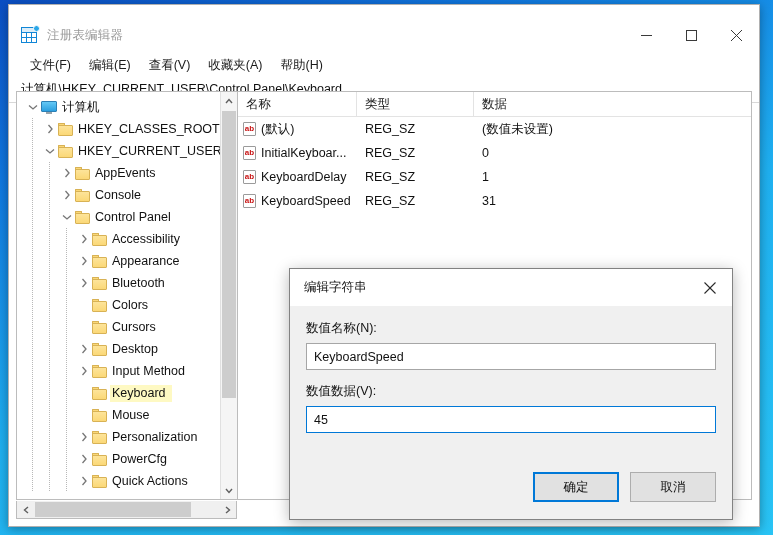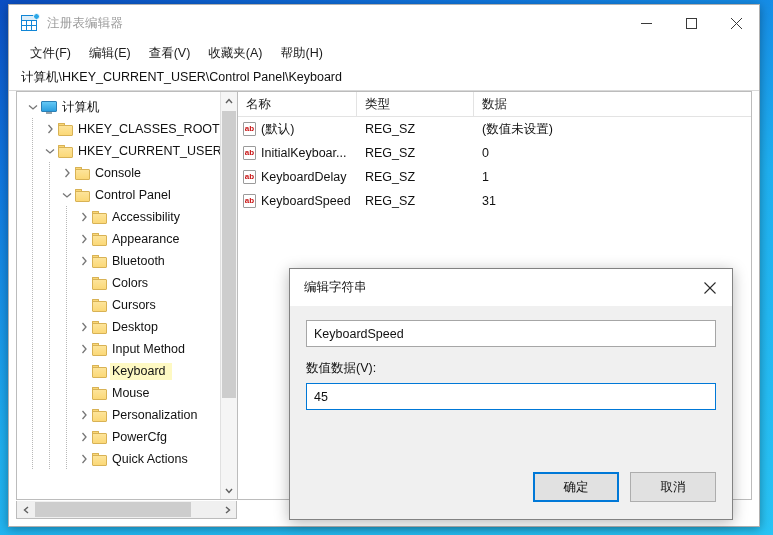--- a/index.html
+++ b/index.html
@@ -17,21 +17,21 @@
   
   .window{
     position:absolute;left:8px;top:4px;width:752px;height:523px;
     background:#ffffff;
     border:1px solid #b0b0b0;
     box-shadow:0 2px 10px rgba(0,0,0,.35);
     box-sizing:border-box;
   }
   .titlebar{
     height:36px;display:flex;align-items:center;
-    background:#ffffff;position:relative;
+    background:#ffffff;position:relative;margin-top:12px;
   }
   .app-icon{
     width:18px;height:18px;margin-left:12px;margin-right:8px;position:relative;flex:none;
   }
   .app-icon .grid{
     position:absolute;left:0;top:1px;width:16px;height:16px;
     background:#1186d6;
     display:grid;grid-template-columns:1fr 1fr 1fr;grid-template-rows:4px 1fr 1fr;gap:1px;
     padding:1px;box-sizing:border-box;
   }
@@ -309,20 +309,34 @@
               <div class="guide" style="left: 32px;"></div>
               <div class="chev">
                 <svg width="7" height="10" viewBox="0 0 7 10">
                   <path d="M1.5 1 L5 5 L1.5 9" fill="none" stroke="currentColor" stroke-width="1.3"></path>
                 </svg>
               </div>
               <div class="folder">
                 <div class="tab"></div>
                 <div class="body"></div>
               </div>
+              <div class="tlabel">AppEvents</div>
+            </div>
+            <div class="trow" style="padding-left: 42px;">
+              <div class="guide" style="left: 15px;"></div>
+              <div class="guide" style="left: 32px;"></div>
+              <div class="chev">
+                <svg width="7" height="10" viewBox="0 0 7 10">
+                  <path d="M1.5 1 L5 5 L1.5 9" fill="none" stroke="currentColor" stroke-width="1.3"></path>
+                </svg>
+              </div>
+              <div class="folder">
+                <div class="tab"></div>
+                <div class="body"></div>
+              </div>
               <div class="tlabel">Console</div>
             </div>
             <div class="trow" style="padding-left: 42px;">
               <div class="guide" style="left: 15px;"></div>
               <div class="guide" style="left: 32px;"></div>
               <div class="chev">
                 <svg width="10" height="7" viewBox="0 0 10 7">
                   <path d="M1 1.5 L5 5 L9 1.5" fill="none" stroke="currentColor" stroke-width="1.3"></path>
                 </svg>
               </div>
@@ -582,20 +596,21 @@
     <div class="dlg-title">
       <div class="t">编辑字符串</div>
       <div class="dlg-close">
         <svg width="12" height="12" viewBox="0 0 12 12">
             <line x1="0.5" y1="0.5" x2="11.5" y2="11.5" stroke="currentColor" stroke-width="1.1"></line>
             <line x1="11.5" y1="0.5" x2="0.5" y2="11.5" stroke="currentColor" stroke-width="1.1"></line>
           </svg>
       </div>
     </div>
     <div class="dlg-body">
+      <div class="dlg-label">数值名称(N):</div>
       <div class="dlg-input">
         <span>KeyboardSpeed</span>
       </div>
       <div class="dlg-label">数值数据(V):</div>
       <div class="dlg-input focused">
         <span>45</span>
       </div>
     </div>
     <div class="dlg-btns">
       <div class="btn default">确定</div>

